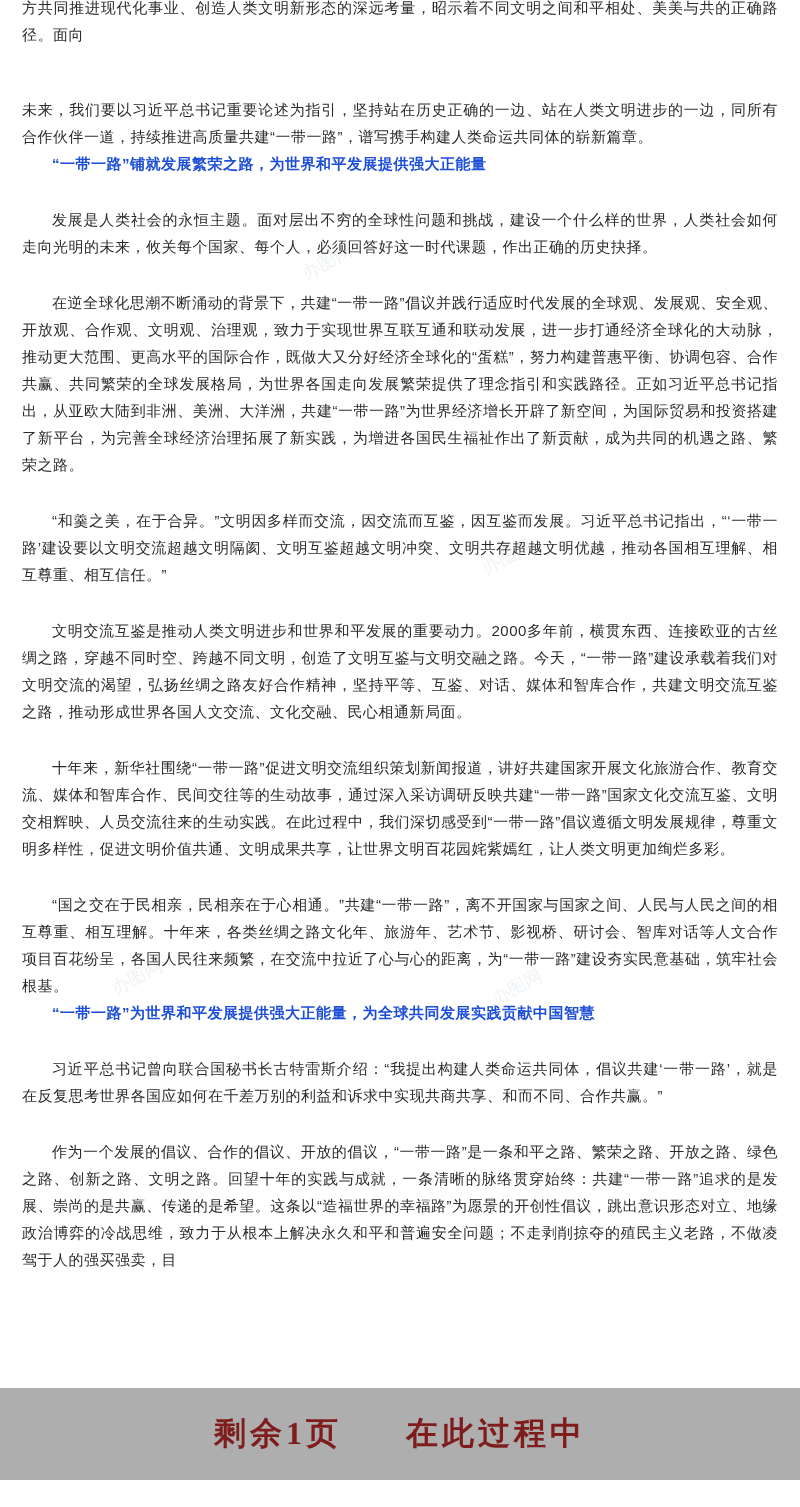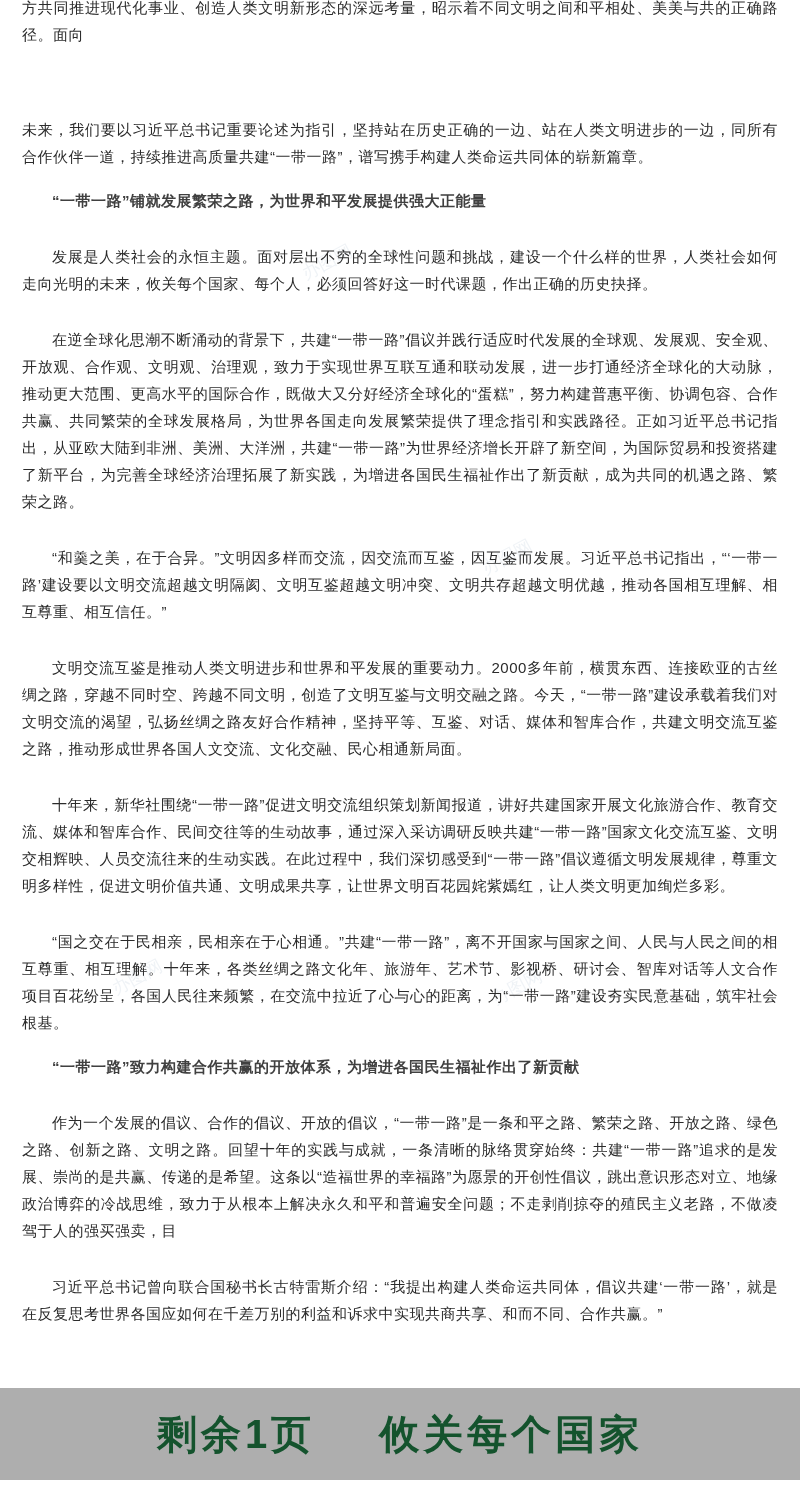--- a/index.html
+++ b/index.html
@@ -25,32 +25,31 @@
     margin: 0;
     font-size: 15px;
     line-height: 27px;
     text-align: justify;
     letter-spacing: 0.5px;
   }
   p.cont-top {
     margin-top: -6px;      
   }
   p.cont {
-    margin-top: 68px;      
+    margin-top: 48px;      
     text-indent: 0;
   }
   p.para {
     margin-top: 29px;
     text-indent: 2em;
   }
   p.heading {
-    margin-top: 17px;
     text-indent: 2em;
     font-weight: 700;
-    color: #404040;
+    color: #1d4ed8;
   }
   .watermark {
     position: absolute;
     z-index: 1;
     transform: rotate(-28deg);
     font-size: 18px;
     color: #6f8fae;
     opacity: 0.10;
     white-space: nowrap;
     user-select: none;
@@ -68,25 +67,25 @@
     height: 92px;
     background: #aeaeae;
     display: flex;
     align-items: center;
     justify-content: center;
     gap: 64px;
     z-index: 3;
     cursor: pointer;
   }
   .download-banner span {
-    font-size: 40px;
+    font-size: 32px;
     font-weight: 700;
-    color: #14532d;
+    color: #7f1d1d;
     letter-spacing: 4px;
-    font-family: Liberation Sans, sans-serif;
+    font-family: Liberation Serif, serif;
   }
 </style>
 </head>
 <body>
 
 <div class="page">
 
   <div class="watermark wm-1">办图网</div>
   <div class="watermark wm-2">办图网</div>
   <div class="watermark wm-3">办图网</div>
@@ -95,23 +94,23 @@
   <div class="content">
     <p class="cont-top">方共同推进现代化事业、创造人类文明新形态的深远考量，昭示着不同文明之间和平相处、美美与共的正确路径。面向</p>
     <p class="cont">未来，我们要以习近平总书记重要论述为指引，坚持站在历史正确的一边、站在人类文明进步的一边，同所有合作伙伴一道，持续推进高质量共建“一带一路”，谱写携手构建人类命运共同体的崭新篇章。</p>
     <p class="heading">“一带一路”铺就发展繁荣之路，为世界和平发展提供强大正能量</p>
     <p class="para">发展是人类社会的永恒主题。面对层出不穷的全球性问题和挑战，建设一个什么样的世界，人类社会如何走向光明的未来，攸关每个国家、每个人，必须回答好这一时代课题，作出正确的历史抉择。</p>
     <p class="para">在逆全球化思潮不断涌动的背景下，共建“一带一路”倡议并践行适应时代发展的全球观、发展观、安全观、开放观、合作观、文明观、治理观，致力于实现世界互联互通和联动发展，进一步打通经济全球化的大动脉，推动更大范围、更高水平的国际合作，既做大又分好经济全球化的“蛋糕”，努力构建普惠平衡、协调包容、合作共赢、共同繁荣的全球发展格局，为世界各国走向发展繁荣提供了理念指引和实践路径。正如习近平总书记指出，从亚欧大陆到非洲、美洲、大洋洲，共建“一带一路”为世界经济增长开辟了新空间，为国际贸易和投资搭建了新平台，为完善全球经济治理拓展了新实践，为增进各国民生福祉作出了新贡献，成为共同的机遇之路、繁荣之路。</p>
     <p class="para">“和羹之美，在于合异。”文明因多样而交流，因交流而互鉴，因互鉴而发展。习近平总书记指出，“‘一带一路’建设要以文明交流超越文明隔阂、文明互鉴超越文明冲突、文明共存超越文明优越，推动各国相互理解、相互尊重、相互信任。”</p>
     <p class="para">文明交流互鉴是推动人类文明进步和世界和平发展的重要动力。2000多年前，横贯东西、连接欧亚的古丝绸之路，穿越不同时空、跨越不同文明，创造了文明互鉴与文明交融之路。今天，“一带一路”建设承载着我们对文明交流的渴望，弘扬丝绸之路友好合作精神，坚持平等、互鉴、对话、媒体和智库合作，共建文明交流互鉴之路，推动形成世界各国人文交流、文化交融、民心相通新局面。</p>
     <p class="para">十年来，新华社围绕“一带一路”促进文明交流组织策划新闻报道，讲好共建国家开展文化旅游合作、教育交流、媒体和智库合作、民间交往等的生动故事，通过深入采访调研反映共建“一带一路”国家文化交流互鉴、文明交相辉映、人员交流往来的生动实践。在此过程中，我们深切感受到“一带一路”倡议遵循文明发展规律，尊重文明多样性，促进文明价值共通、文明成果共享，让世界文明百花园姹紫嫣红，让人类文明更加绚烂多彩。</p>
     <p class="para">“国之交在于民相亲，民相亲在于心相通。”共建“一带一路”，离不开国家与国家之间、人民与人民之间的相互尊重、相互理解。十年来，各类丝绸之路文化年、旅游年、艺术节、影视桥、研讨会、智库对话等人文合作项目百花纷呈，各国人民往来频繁，在交流中拉近了心与心的距离，为“一带一路”建设夯实民意基础，筑牢社会根基。</p>
-    <p class="heading">“一带一路”致力构建合作共赢的开放体系，为增进各国民生福祉作出了新贡献</p>
+    <p class="heading">“一带一路”为世界和平发展提供强大正能量，为全球共同发展实践贡献中国智慧</p>
+    <p class="para">习近平总书记曾向联合国秘书长古特雷斯介绍：“我提出构建人类命运共同体，倡议共建‘一带一路’，就是在反复思考世界各国应如何在千差万别的利益和诉求中实现共商共享、和而不同、合作共赢。”</p>
     <p class="para">作为一个发展的倡议、合作的倡议、开放的倡议，“一带一路”是一条和平之路、繁荣之路、开放之路、绿色之路、创新之路、文明之路。回望十年的实践与成就，一条清晰的脉络贯穿始终：共建“一带一路”追求的是发展、崇尚的是共赢、传递的是希望。这条以“造福世界的幸福路”为愿景的开创性倡议，跳出意识形态对立、地缘政治博弈的冷战思维，致力于从根本上解决永久和平和普遍安全问题；不走剥削掠夺的殖民主义老路，不做凌驾于人的强买强卖，目</p>
-    <p class="para">习近平总书记曾向联合国秘书长古特雷斯介绍：“我提出构建人类命运共同体，倡议共建‘一带一路’，就是在反复思考世界各国应如何在千差万别的利益和诉求中实现共商共享、和而不同、合作共赢。”</p>
   </div>
 
   <div class="download-banner">
     <span>剩余1页</span>
-    <span>攸关每个国家</span>
+    <span>在此过程中</span>
   </div>
 
 </div>
 
 </body></html>

